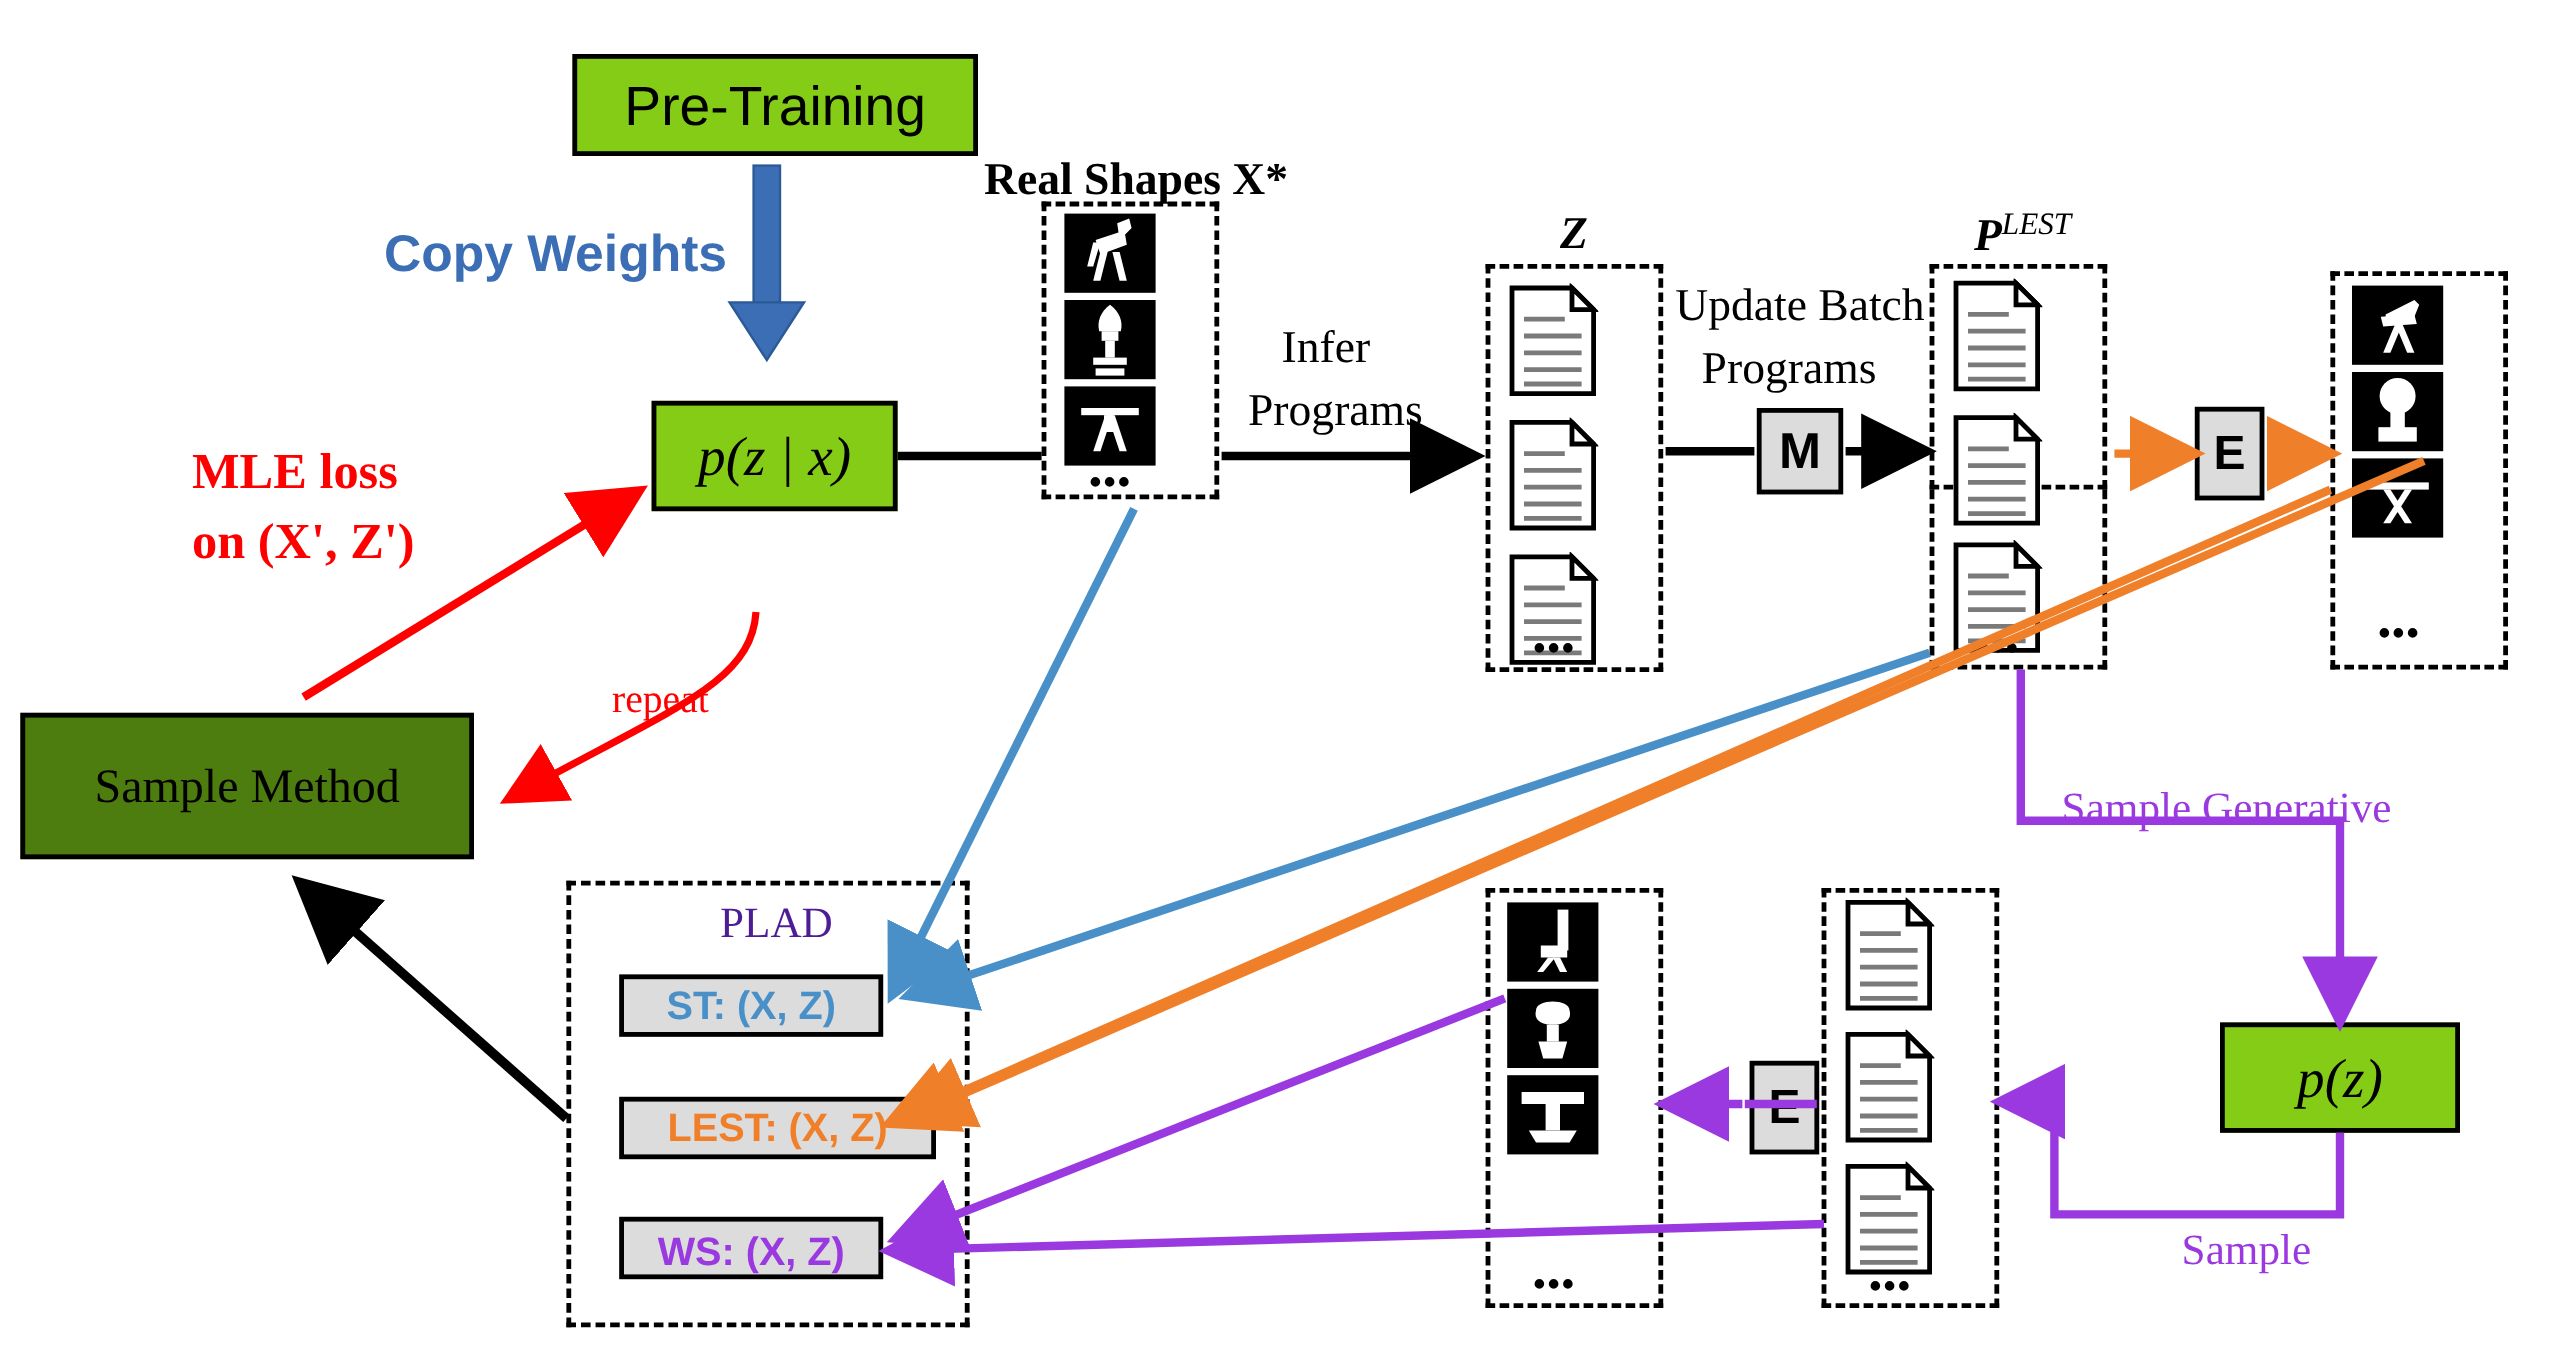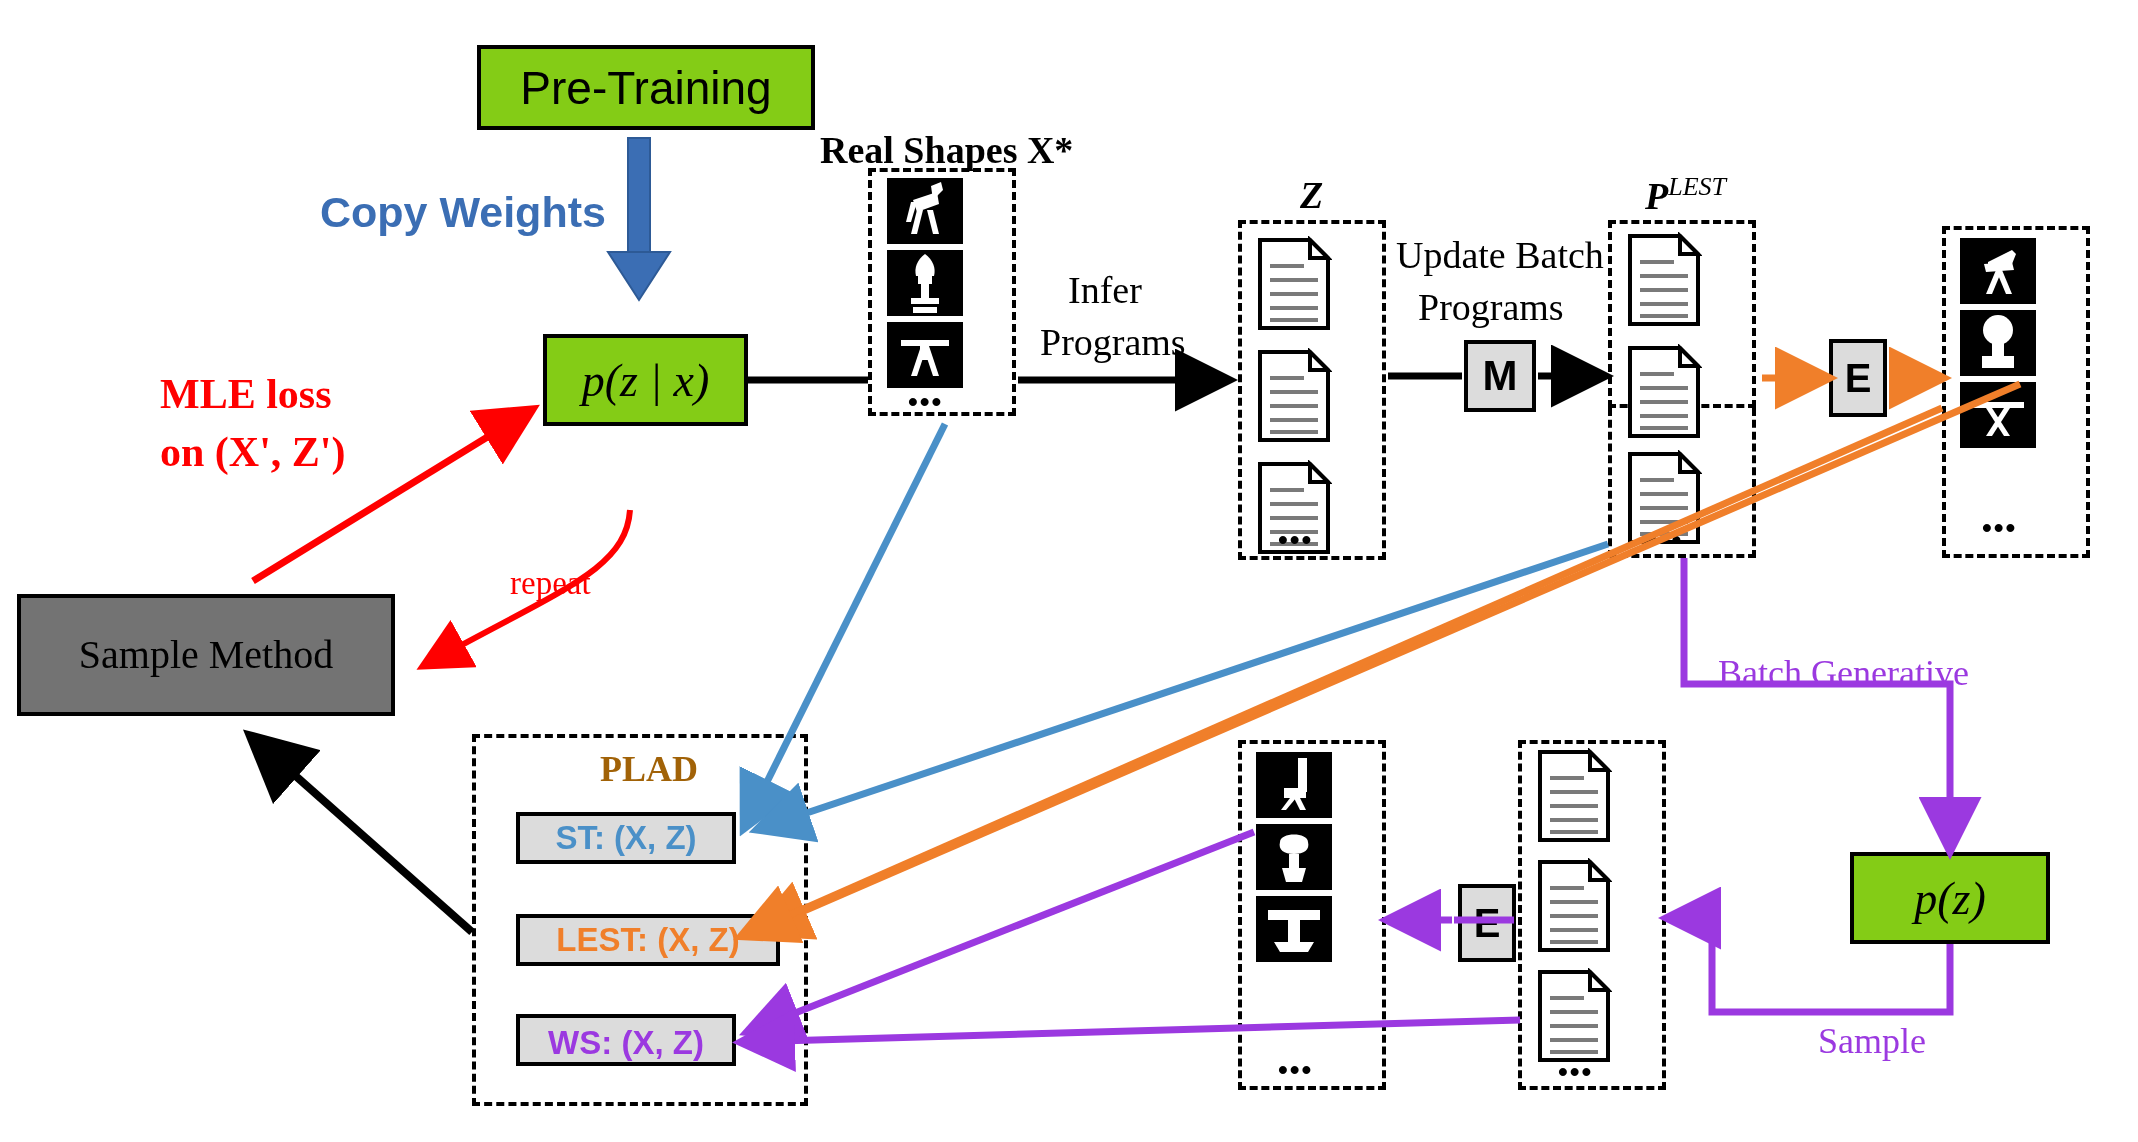--- a/index.html
+++ b/index.html
@@ -28,21 +28,21 @@
   
   .doc{position:absolute;}
   .doc svg{display:block;width:100%;height:100%;}
 
   .ellip{position:absolute;color:#000;font-weight:bold;letter-spacing:2px;
          font-family:"Liberation Sans", sans-serif;}
 
   svg.overlay{position:absolute;left:0;top:0;width:2138px;height:1142px;
               pointer-events:none;}
 
-  .plad-title{position:absolute;font-weight:bold;color:#a16207;}
+  .plad-title{position:absolute;font-weight:normal;color:#4c1d95;}
   .mini{position:absolute;background:#dcdcdc;border:4px solid #000;
         box-sizing:border-box;display:flex;align-items:center;justify-content:center;
         font-family:"Liberation Sans", sans-serif;font-weight:bold;}
 </style>
 </head>
 <body>
 
 <div id="stage">
 
   <div class="gbox sans" style="left:477px;top:45px;width:338px;height:85px;font-size:46px;">
@@ -54,21 +54,21 @@
   <div class="gbox serif" style="left:543px;top:334px;width:205px;height:92px;font-size:46px;font-style:italic;">
     <span>p(z | x)</span>
   </div>
 
   <div class="lbl serif" style="left:160px;top:370px;font-size:42px;font-weight:bold;color:#ff0000;">MLE loss</div>
   <div class="lbl serif" style="left:160px;top:428px;font-size:42px;font-weight:bold;color:#ff0000;">on (X', Z')</div>
 
   <div class="lbl serif" style="left:510px;top:565px;font-size:33px;color:#ff0000;">repeat</div>
 
   <div style="position:absolute;left:17px;top:594px;width:378px;height:122px;
-              background:#737373;border:4px solid #000;box-sizing:border-box;
+              background:#4d7c0f;border:4px solid #000;box-sizing:border-box;
               display:flex;flex-direction:column;align-items:center;justify-content:center;
               font-family:'Liberation Serif',serif;font-size:40px;line-height:1.12;">
     <span>Sample Method</span>
   </div>
 
   <div class="lbl serif" style="left:820px;top:128px;font-size:38px;font-weight:bold;">Real Shapes X*</div>
 
   <div class="dpanel" style="left:868px;top:168px;width:148px;height:248px;"></div>
   <div class="tile" style="left:887px;top:178px;width:76px;height:66px;">
     <svg viewBox="0 0 76 66">
@@ -242,21 +242,21 @@
     <svg viewBox="0 0 76 66">
         <g fill="#fff">
       <rect x="12" y="20" width="52" height="6"></rect>
       <path d="M26 26 L32 26 L50 54 L44 54 Z"></path>
       <path d="M44 26 L50 26 L32 54 L26 54 Z"></path>
     </g>
       </svg>
   </div>
   <div class="ellip" style="left:1982px;top:512px;font-size:28px;">•••</div>
 
-  <div class="lbl serif" style="left:1718px;top:652px;font-size:36px;color:#9b39e0;">Batch Generative</div>
+  <div class="lbl serif" style="left:1718px;top:652px;font-size:36px;color:#9b39e0;">Sample Generative</div>
 
   <div class="gbox serif" style="left:1850px;top:852px;width:200px;height:92px;font-size:46px;font-style:italic;">
     <span>p(z)</span>
   </div>
 
   <div class="lbl serif" style="left:1818px;top:1020px;font-size:36px;color:#9b39e0;">Sample</div>
 
   <div class="dpanel" style="left:1518px;top:740px;width:148px;height:350px;"></div>
   <div class="doc" style="left:1536px;top:748px;width:76px;height:96px;">
     <svg viewBox="0 0 76 96">

